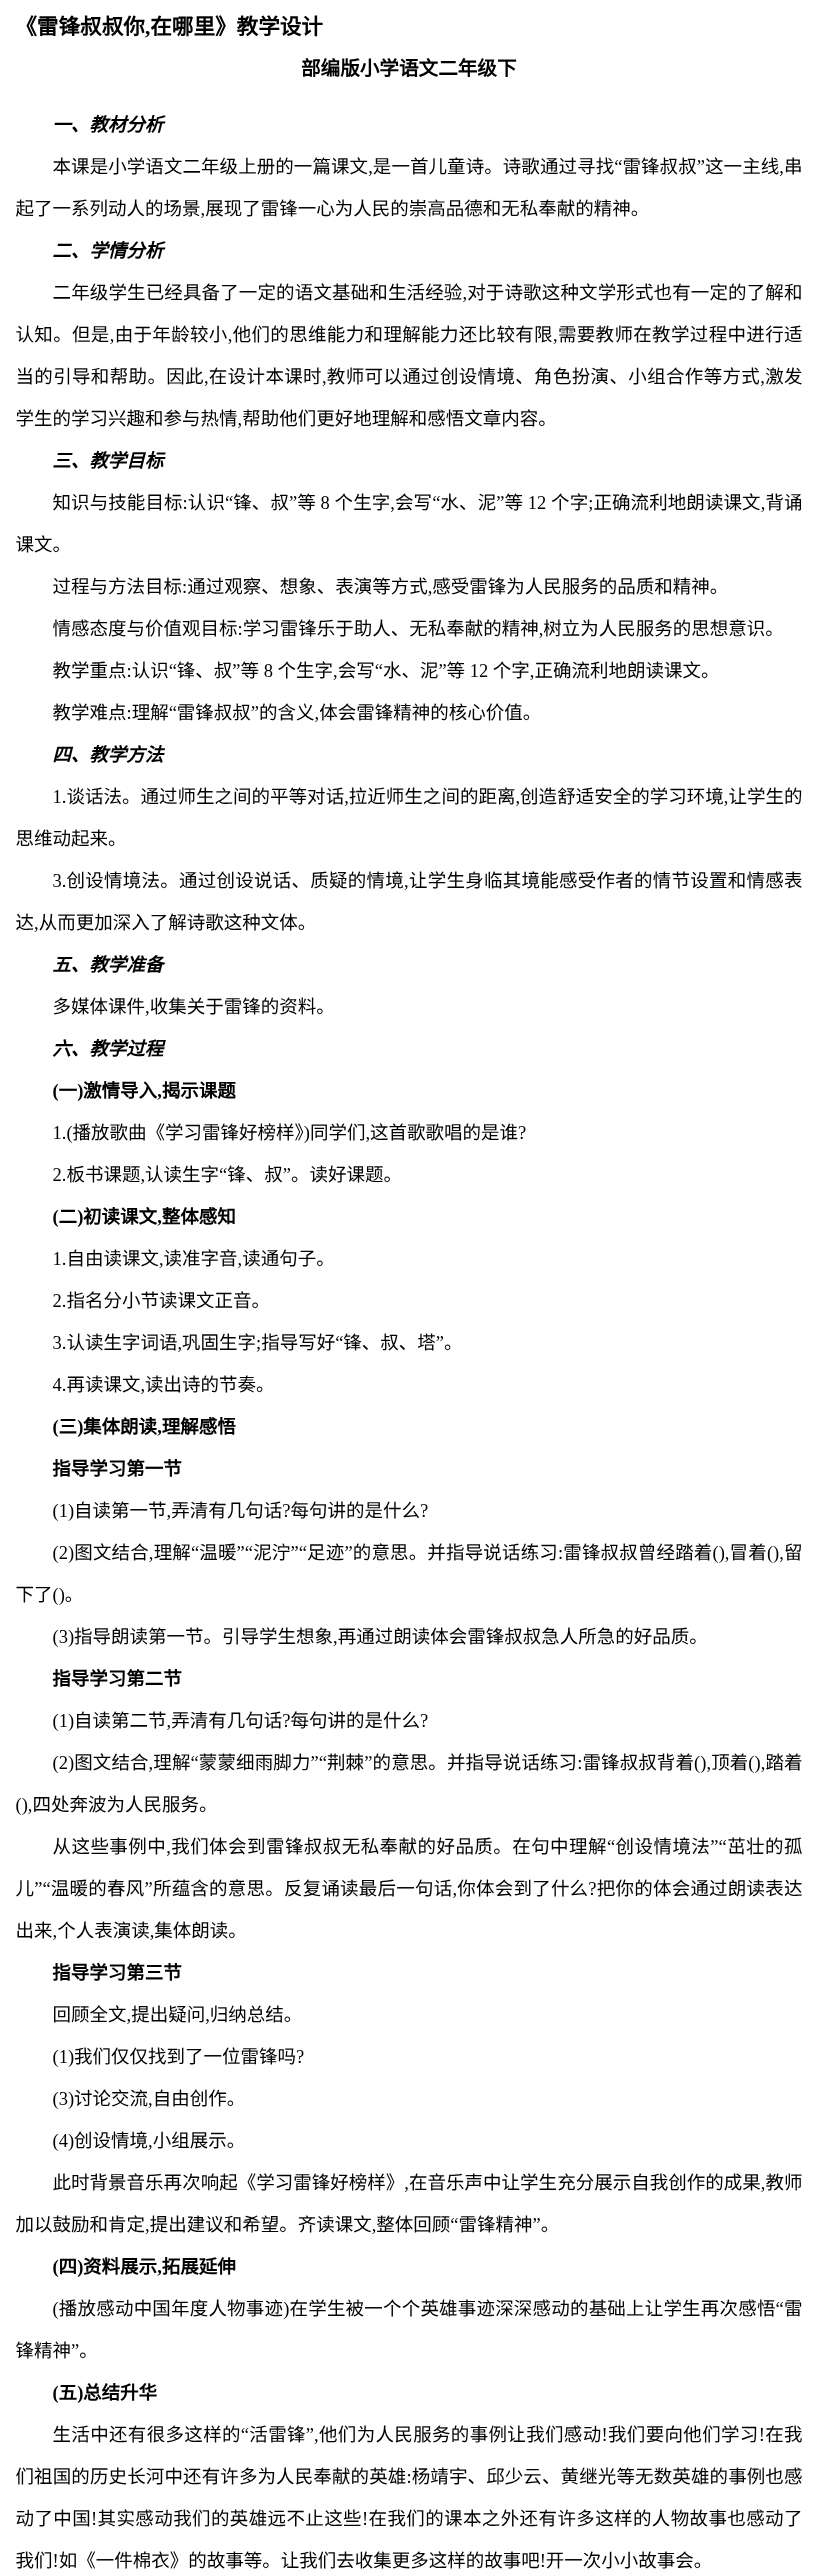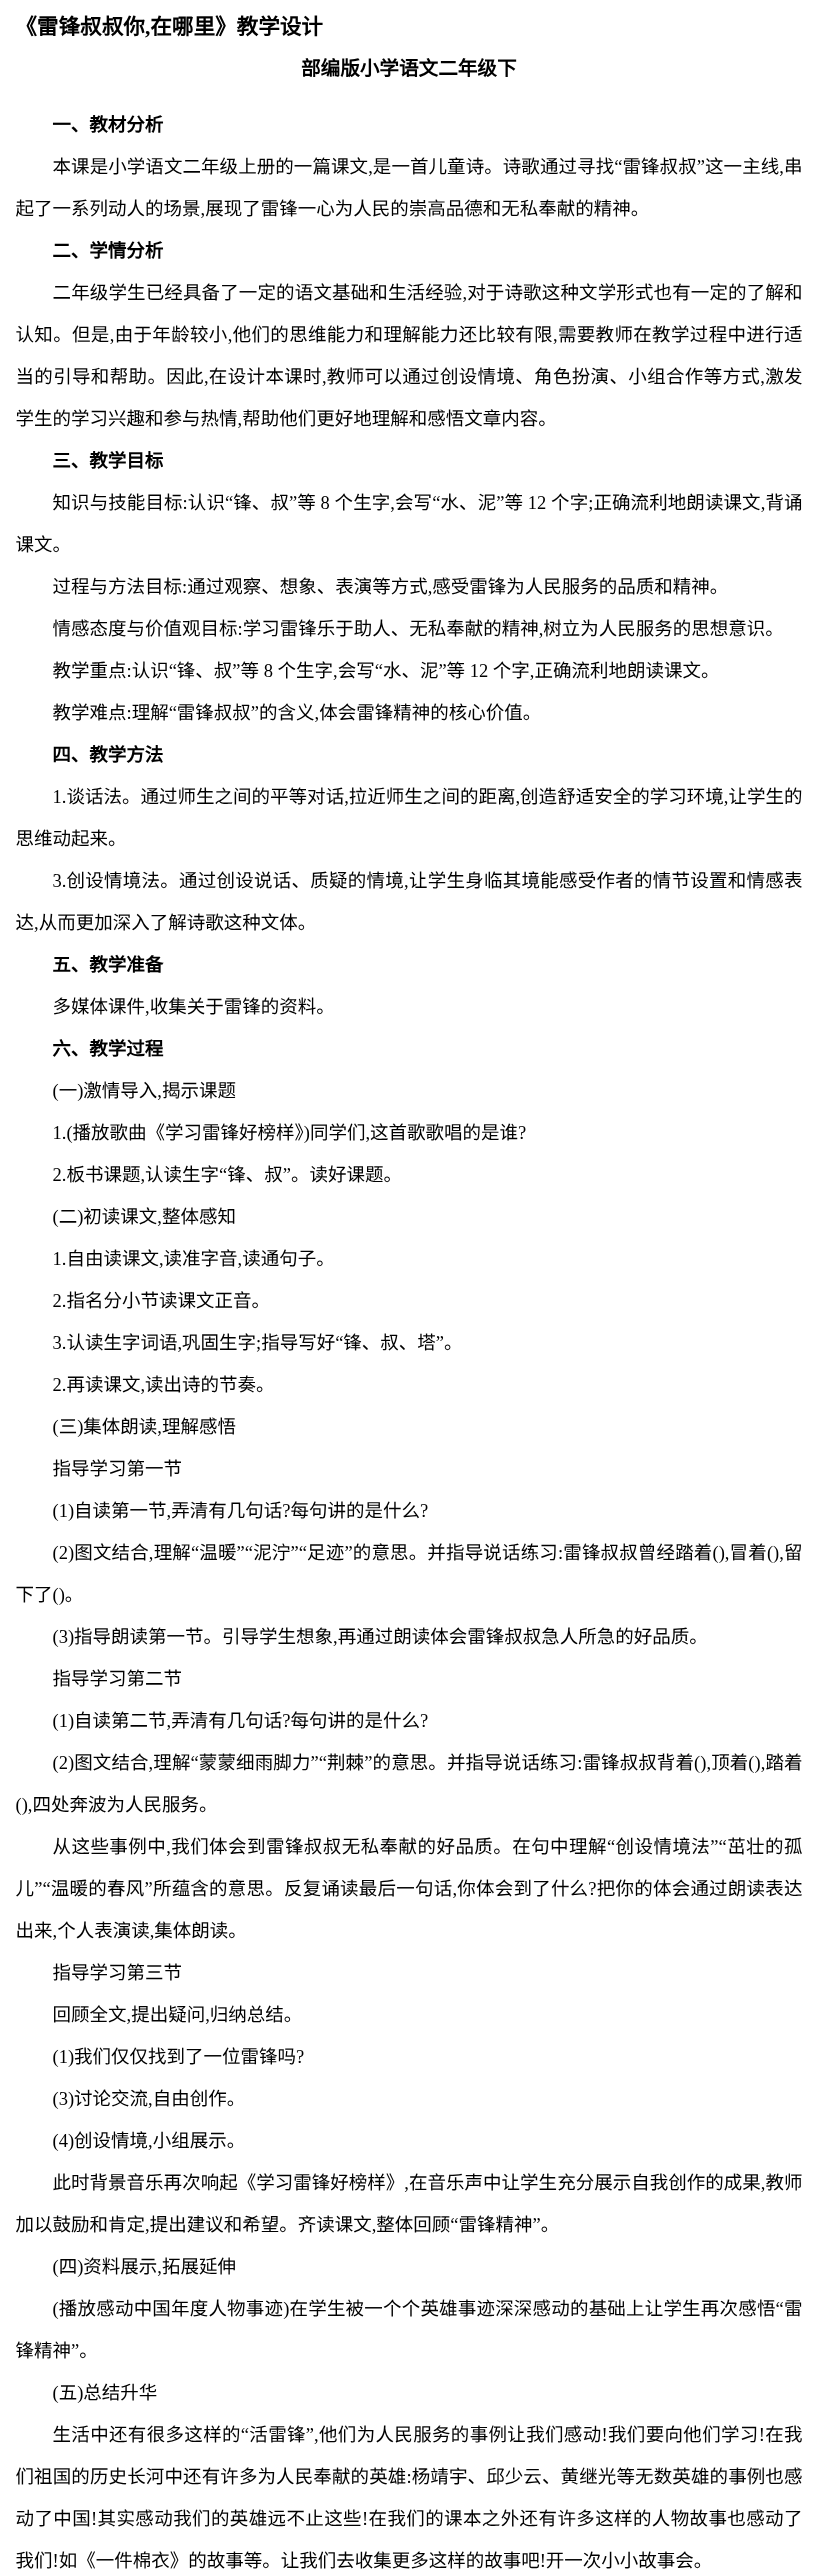--- a/index.html
+++ b/index.html
@@ -23,22 +23,22 @@
     font-size: 21.6px;
     text-indent: 0;
   }
   .doc-subtitle {
     text-align: center;
     font-weight: bold;
     font-size: 19.6px;
     text-indent: 0;
   }
   .block { text-indent: 2em; }
-  .block.h   { font-weight: bold; }
-  .block.sub { font-weight: normal; }
+  .block.h   { font-weight: bold; font-style: italic; }
+  .block.sub { font-weight: bold; }
   .block.p   { font-weight: normal; }
   #content > .block:first-child { margin-top: 13.4px; }
 </style>
 </head>
 <body>
 
 <div class="page">
   <div class="doc-title">《雷锋叔叔你,在哪里》教学设计</div>
   <div class="doc-subtitle">部编版小学语文二年级下</div>
   <div id="content">
@@ -58,21 +58,21 @@
       <div class="block h">五、教学准备</div>
       <div class="block p">多媒体课件,收集关于雷锋的资料。</div>
       <div class="block h">六、教学过程</div>
       <div class="block sub">(一)激情导入,揭示课题</div>
       <div class="block p">1.(播放歌曲《学习雷锋好榜样》)同学们,这首歌歌唱的是谁?</div>
       <div class="block p">2.板书课题,认读生字“锋、叔”。读好课题。</div>
       <div class="block sub">(二)初读课文,整体感知</div>
       <div class="block p">1.自由读课文,读准字音,读通句子。</div>
       <div class="block p">2.指名分小节读课文正音。</div>
       <div class="block p">3.认读生字词语,巩固生字;指导写好“锋、叔、塔”。</div>
-      <div class="block p">2.再读课文,读出诗的节奏。</div>
+      <div class="block p">4.再读课文,读出诗的节奏。</div>
       <div class="block sub">(三)集体朗读,理解感悟</div>
       <div class="block sub">指导学习第一节</div>
       <div class="block p">(1)自读第一节,弄清有几句话?每句讲的是什么?</div>
       <div class="block p">(2)图文结合,理解“温暖”“泥泞”“足迹”的意思。并指导说话练习:雷锋叔叔曾经踏着(),冒着(),留下了()。</div>
       <div class="block p">(3)指导朗读第一节。引导学生想象,再通过朗读体会雷锋叔叔急人所急的好品质。</div>
       <div class="block sub">指导学习第二节</div>
       <div class="block p">(1)自读第二节,弄清有几句话?每句讲的是什么?</div>
       <div class="block p">(2)图文结合,理解“蒙蒙细雨脚力”“荆棘”的意思。并指导说话练习:雷锋叔叔背着(),顶着(),踏着(),四处奔波为人民服务。</div>
       <div class="block p">从这些事例中,我们体会到雷锋叔叔无私奉献的好品质。在句中理解“创设情境法”“茁壮的孤儿”“温暖的春风”所蕴含的意思。反复诵读最后一句话,你体会到了什么?把你的体会通过朗读表达出来,个人表演读,集体朗读。</div>
       <div class="block sub">指导学习第三节</div>

